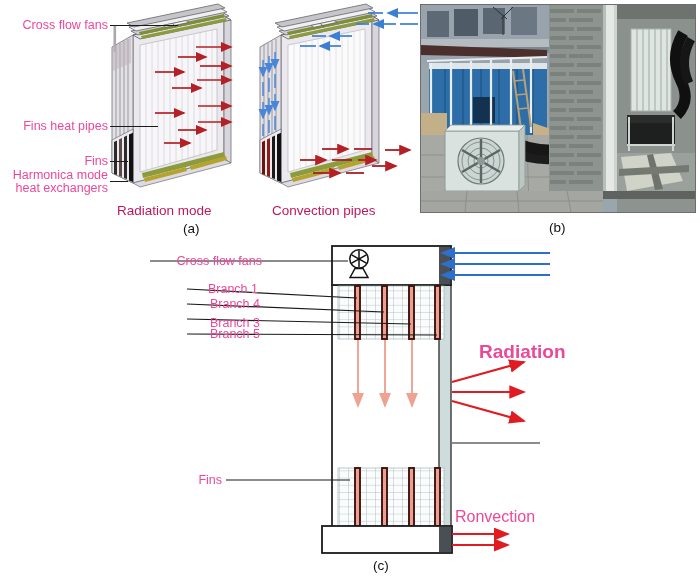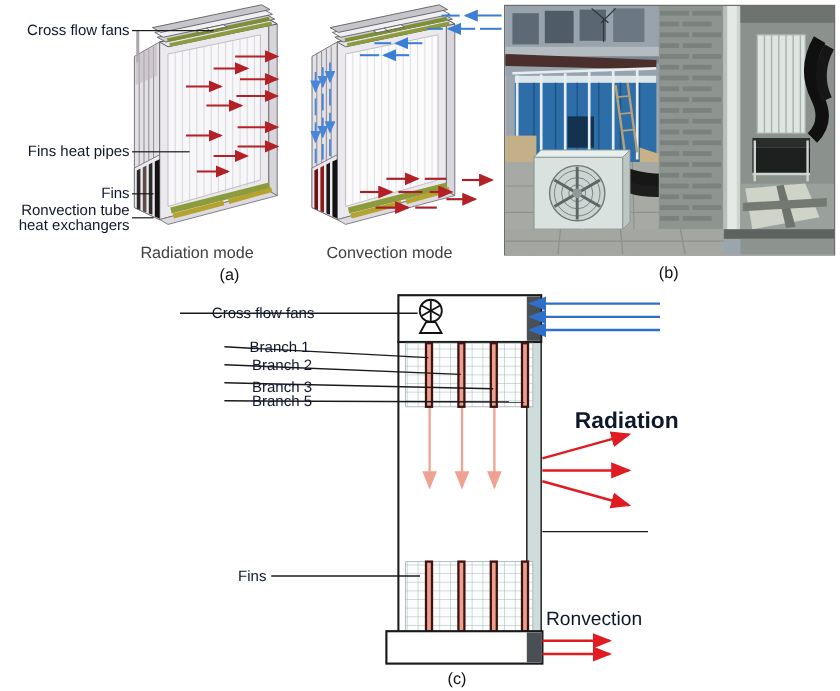--- a/index.html
+++ b/index.html
@@ -15,34 +15,34 @@
     color: #0d0d0d;
   }
   .fig { position: absolute; inset: 0; }
 
   
   .lbl {
     position: absolute;
     font-size: 12.5px;
     line-height: 14px;
     white-space: nowrap;
-    color: #0f172a;
+    color: #ec4899;
   }
   .lbl.r { text-align: right; }
   .cap {
     position: absolute;
     font-size: 13.5px;
     white-space: nowrap;
     color: #111;
   }
   .panelcap {
     position: absolute;
     font-size: 13.5px;
     white-space: nowrap;
-    color: #404040;
+    color: #be185d;
   }
 
   
   .lead {
     position: absolute;
     background: #1a1a1a;
     height: 1.2px;
   }
 
   
@@ -243,26 +243,26 @@
 
   <div class="lbl r" style="left:4px; top:18px; width:104px;">Cross flow fans</div>
   <div class="lead" style="left:110px; top:25px; width:68px;"></div>
 
   <div class="lbl r" style="left:2px; top:119px; width:106px;">Fins heat pipes</div>
   <div class="lead" style="left:110px; top:126px; width:48px;"></div>
 
   <div class="lbl r" style="left:32px; top:154px; width:76px;">Fins</div>
   <div class="lead" style="left:110px; top:161px; width:18px;"></div>
 
-  <div class="lbl r" style="left:0px; top:168px; width:108px;">Ronvection tube</div>
+  <div class="lbl r" style="left:0px; top:168px; width:108px;">Harmonica mode</div>
   <div class="lbl r" style="left:-2px; top:181px; width:110px;">heat exchangers</div>
   <div class="lead" style="left:110px; top:181px; width:18px;"></div>
 
   <div class="panelcap" style="left:117px; top:203px;">Radiation mode</div>
-  <div class="panelcap" style="left:272px; top:203px;">Convection mode</div>
+  <div class="panelcap" style="left:272px; top:203px;">Convection pipes</div>
   <div class="cap" style="left:183px; top:221px;">(a)</div>
 
   <div class="photo" style="left:420px; top:4px; width:276px; height:209px;">
     <svg width="274" height="207" viewBox="0 0 274 207">
 
       <rect x="0" y="0" width="274" height="207" fill="#9aa5ae"></rect>
       <rect x="0" y="0" width="132" height="58" fill="#98a3ad"></rect>
 
       <rect x="6" y="6" width="22" height="26" fill="#5d6a75"></rect>
       <rect x="33" y="4" width="24" height="27" fill="#4f5c67"></rect>
@@ -533,21 +533,21 @@
         <line x1="76" y1="240" x2="200" y2="240"></line>
 
         <line x1="302" y1="203" x2="390" y2="203"></line>
       </g>
     </svg>
   </div>
 
   <div class="lbl r" style="left:158px; top:254px; width:104px;">Cross flow fans</div>
 
   <div class="lbl r" style="left:200px; top:282px; width:58px;">Branch 1</div>
-  <div class="lbl r" style="left:202px; top:297px; width:58px;">Branch 2</div>
+  <div class="lbl r" style="left:202px; top:297px; width:58px;">Branch 4</div>
   <div class="lbl r" style="left:202px; top:316px; width:58px;">Branch 3</div>
   <div class="lbl r" style="left:202px; top:327px; width:58px;">Branch 5</div>
 
   <div class="lbl r" style="left:178px; top:473px; width:44px;">Fins</div>
 
   <div class="lbl" style="left:479px; top:345px; font-size:19px;font-weight:bold;">Radiation</div>
 
   <div class="lbl" style="left:455px; top:510px; font-size:16px;">Ronvection</div>
 
   <div class="cap" style="left:373px; top:558px;">(c)</div>

